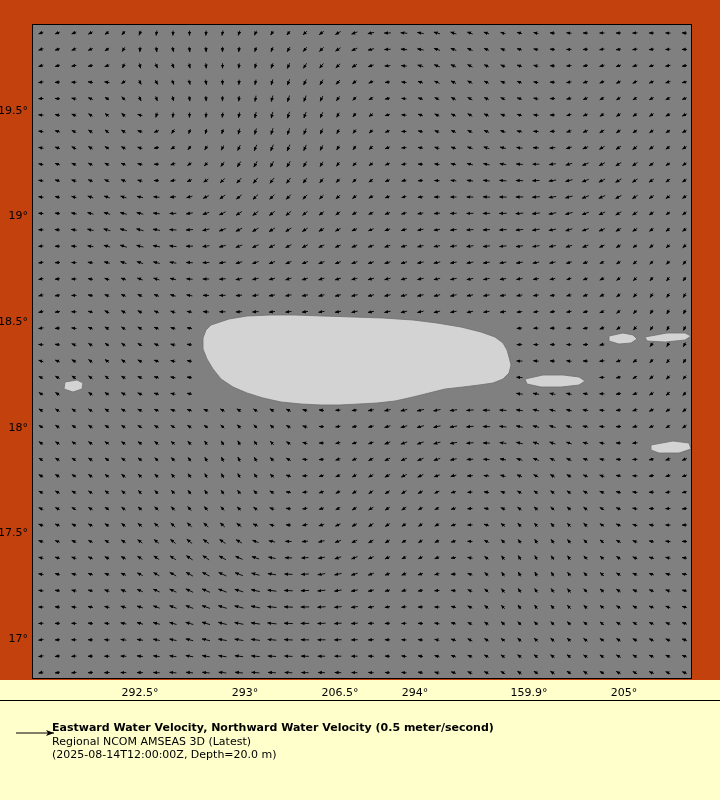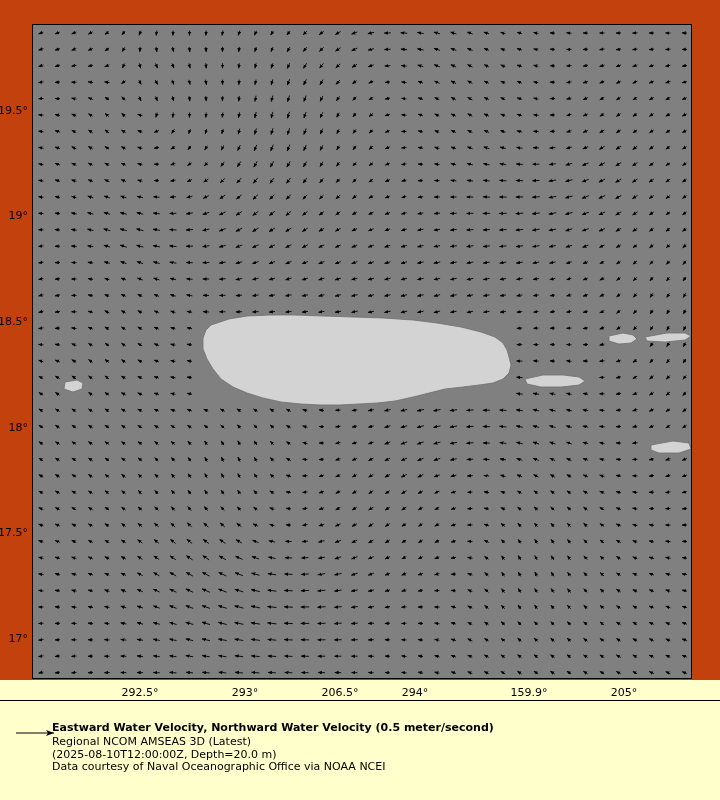--- a/index.html
+++ b/index.html
@@ -1651,18 +1651,17 @@
   </div>
 
   <div id="legend">
     <svg id="legend-arrow" viewBox="0 0 46 12">
       <line x1="2" y1="6" x2="40" y2="6" stroke="#000000" stroke-width="1.2"></line>
       <path d="M40,6 L32,3 L34,6 L32,9 Z" fill="#000000"></path>
     </svg>
     <div id="legend-text">
       <div id="legend-title">Eastward Water Velocity, Northward Water Velocity (0.5 meter/second)</div>
       <div class="legend-sub">Regional NCOM AMSEAS 3D (Latest)</div>
-      <div class="legend-sub">(2025-08-10T12:00:00Z, Depth=20.0 m)</div>
-      <div class="legend-sub">Data courtesy of Naval Oceanographic Office via NOAA NCEI</div>
+      <div class="legend-sub">(2025-08-14T12:00:00Z, Depth=20.0 m)</div>
     </div>
   </div>
 
 </div>
 
 </body></html>

